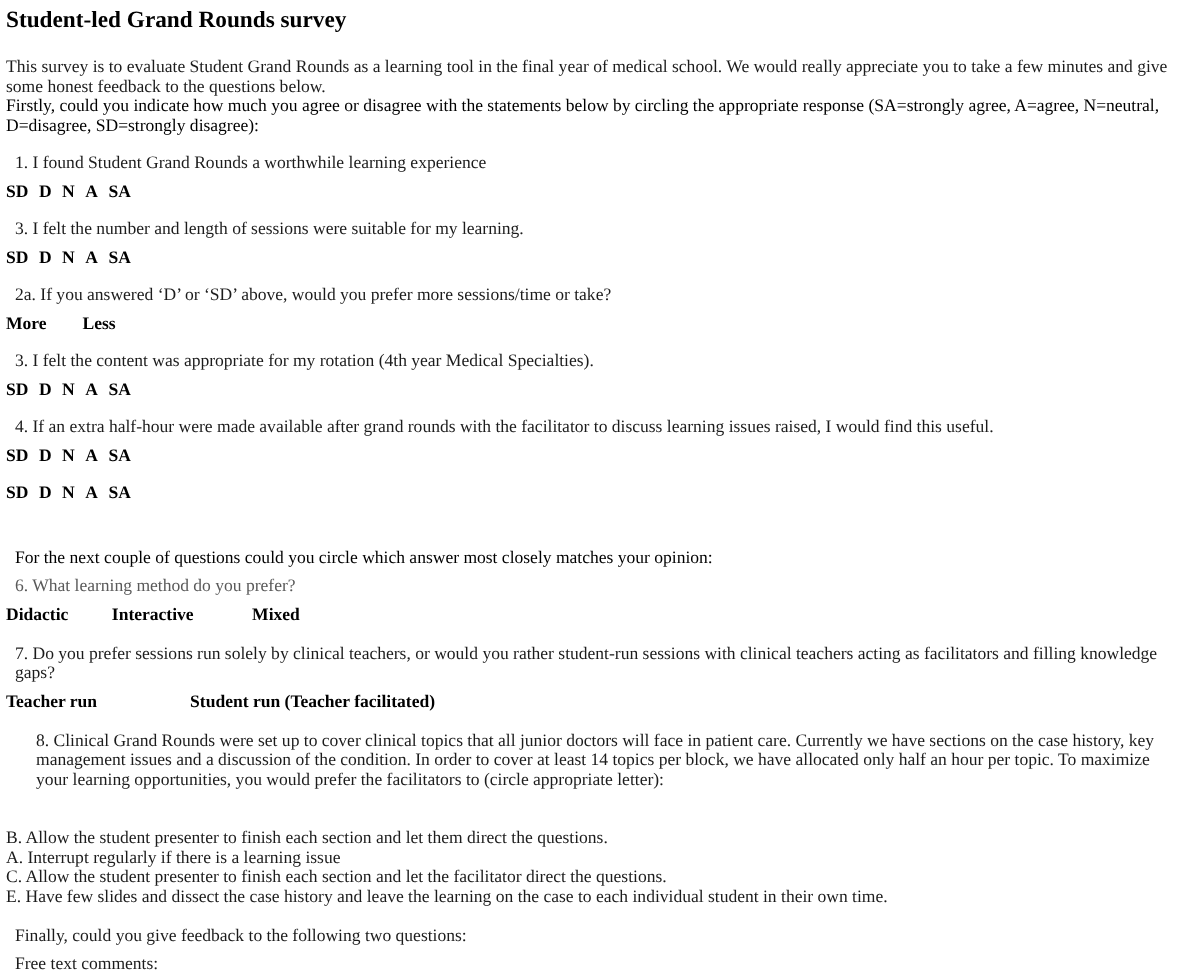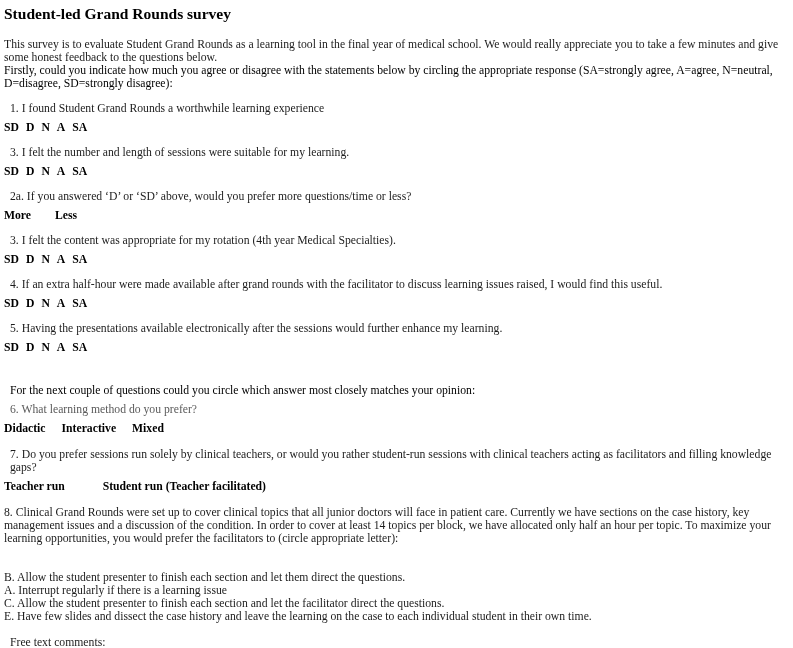--- a/index.html
+++ b/index.html
@@ -35,26 +35,26 @@
   .qblock { margin-top: 12px; }
   .qtext { margin: 6px; }
   .opts {
     display: flex;
     align-items: flex-end;
     font-weight: bold;
     color: #000000;
   }
   .opts-likert { gap: 7px; }
   .opts-moreless { gap: 24px; }
-  .opts-method { gap: 16px; }
-  .opts-method .opt-mixed { }
-  .opts-run { gap: 38px; }
+  .opts-method { gap: 29px; }
+  .opts-method .opt-mixed { margin-left: 10px; }
+  .opts-run { gap: 62px; }
   .section2 { margin-top: 30px; }
   .q7block { margin-top: 13px; }
-  .q8para { margin-top: 13px; }
+  .q8para { margin-top: 13px; margin-left: 20px; }
   .q8opts { margin-top: 26px; }
   .q8opt { margin: 0; }
   .freetext { margin-top: 13px; }
   .rule {
     height: 2px;
     background: #2e2e2e;
     width: 100%;
   }
   .rule-q10 { margin-top: 2px; }
   .q11line { margin-top: 3px; }
@@ -85,21 +85,21 @@
     <div class="opts opts-likert">
       <span>SD</span>
       <span>D</span>
       <span>N</span>
       <span>A</span>
       <span>SA</span>
     </div>
   </div>
 
   <div class="qblock">
-    <div class="qtext">2a. If you answered ‘D’ or ‘SD’ above, would you prefer more questions/time or less?</div>
+    <div class="qtext">2a. If you answered ‘D’ or ‘SD’ above, would you prefer more sessions/time or take?</div>
     <div class="opts opts-moreless">
       <span>More</span>
       <span>Less</span>
     </div>
   </div>
 
   <div class="qblock">
     <div class="qtext">3. I felt the content was appropriate for my rotation (4th year Medical Specialties).</div>
     <div class="opts opts-likert">
       <span>SD</span>
@@ -115,21 +115,20 @@
     <div class="opts opts-likert">
       <span>SD</span>
       <span>D</span>
       <span>N</span>
       <span>A</span>
       <span>SA</span>
     </div>
   </div>
 
   <div class="qblock">
-    <div class="qtext">5. Having the presentations available electronically after the sessions would further enhance my learning.</div>
     <div class="opts opts-likert">
       <span>SD</span>
       <span>D</span>
       <span>N</span>
       <span>A</span>
       <span>SA</span>
     </div>
   </div>
 
   <div class="section2">
@@ -153,21 +152,21 @@
   <p class="para q8para">8. Clinical Grand Rounds were set up to cover clinical topics that all junior doctors will face in patient care. Currently we have sections on the case history, key management issues and a discussion of the condition. In order to cover at least 14 topics per block, we have allocated only half an hour per topic. To maximize your learning opportunities, you would prefer the facilitators to (circle appropriate letter):</p>
 
   <div class="q8opts">
     <p class="q8opt">B. Allow the student presenter to finish each section and let them direct the questions.</p>
     <p class="q8opt">A. Interrupt regularly if there is a learning issue</p>
     <p class="q8opt">C. Allow the student presenter to finish each section and let the facilitator direct the questions.</p>
     <p class="q8opt">E. Have few slides and dissect the case history and leave the learning on the case to each individual student in their own time.</p>
   </div>
 
   <div class="freetext">
+    <div class="qtext">Finally, could you give feedback to the following two questions:</div>
     <div class="qtext">Free text comments:</div>
-    <div class="qtext">Finally, could you give feedback to the following two questions:</div>
   </div>
 
   <div class="rule rule-q10"></div>
 
   <div class="qtext q11line">11. What do you think could be improved and why?</div>
 
 </div>
 
 </body></html>

